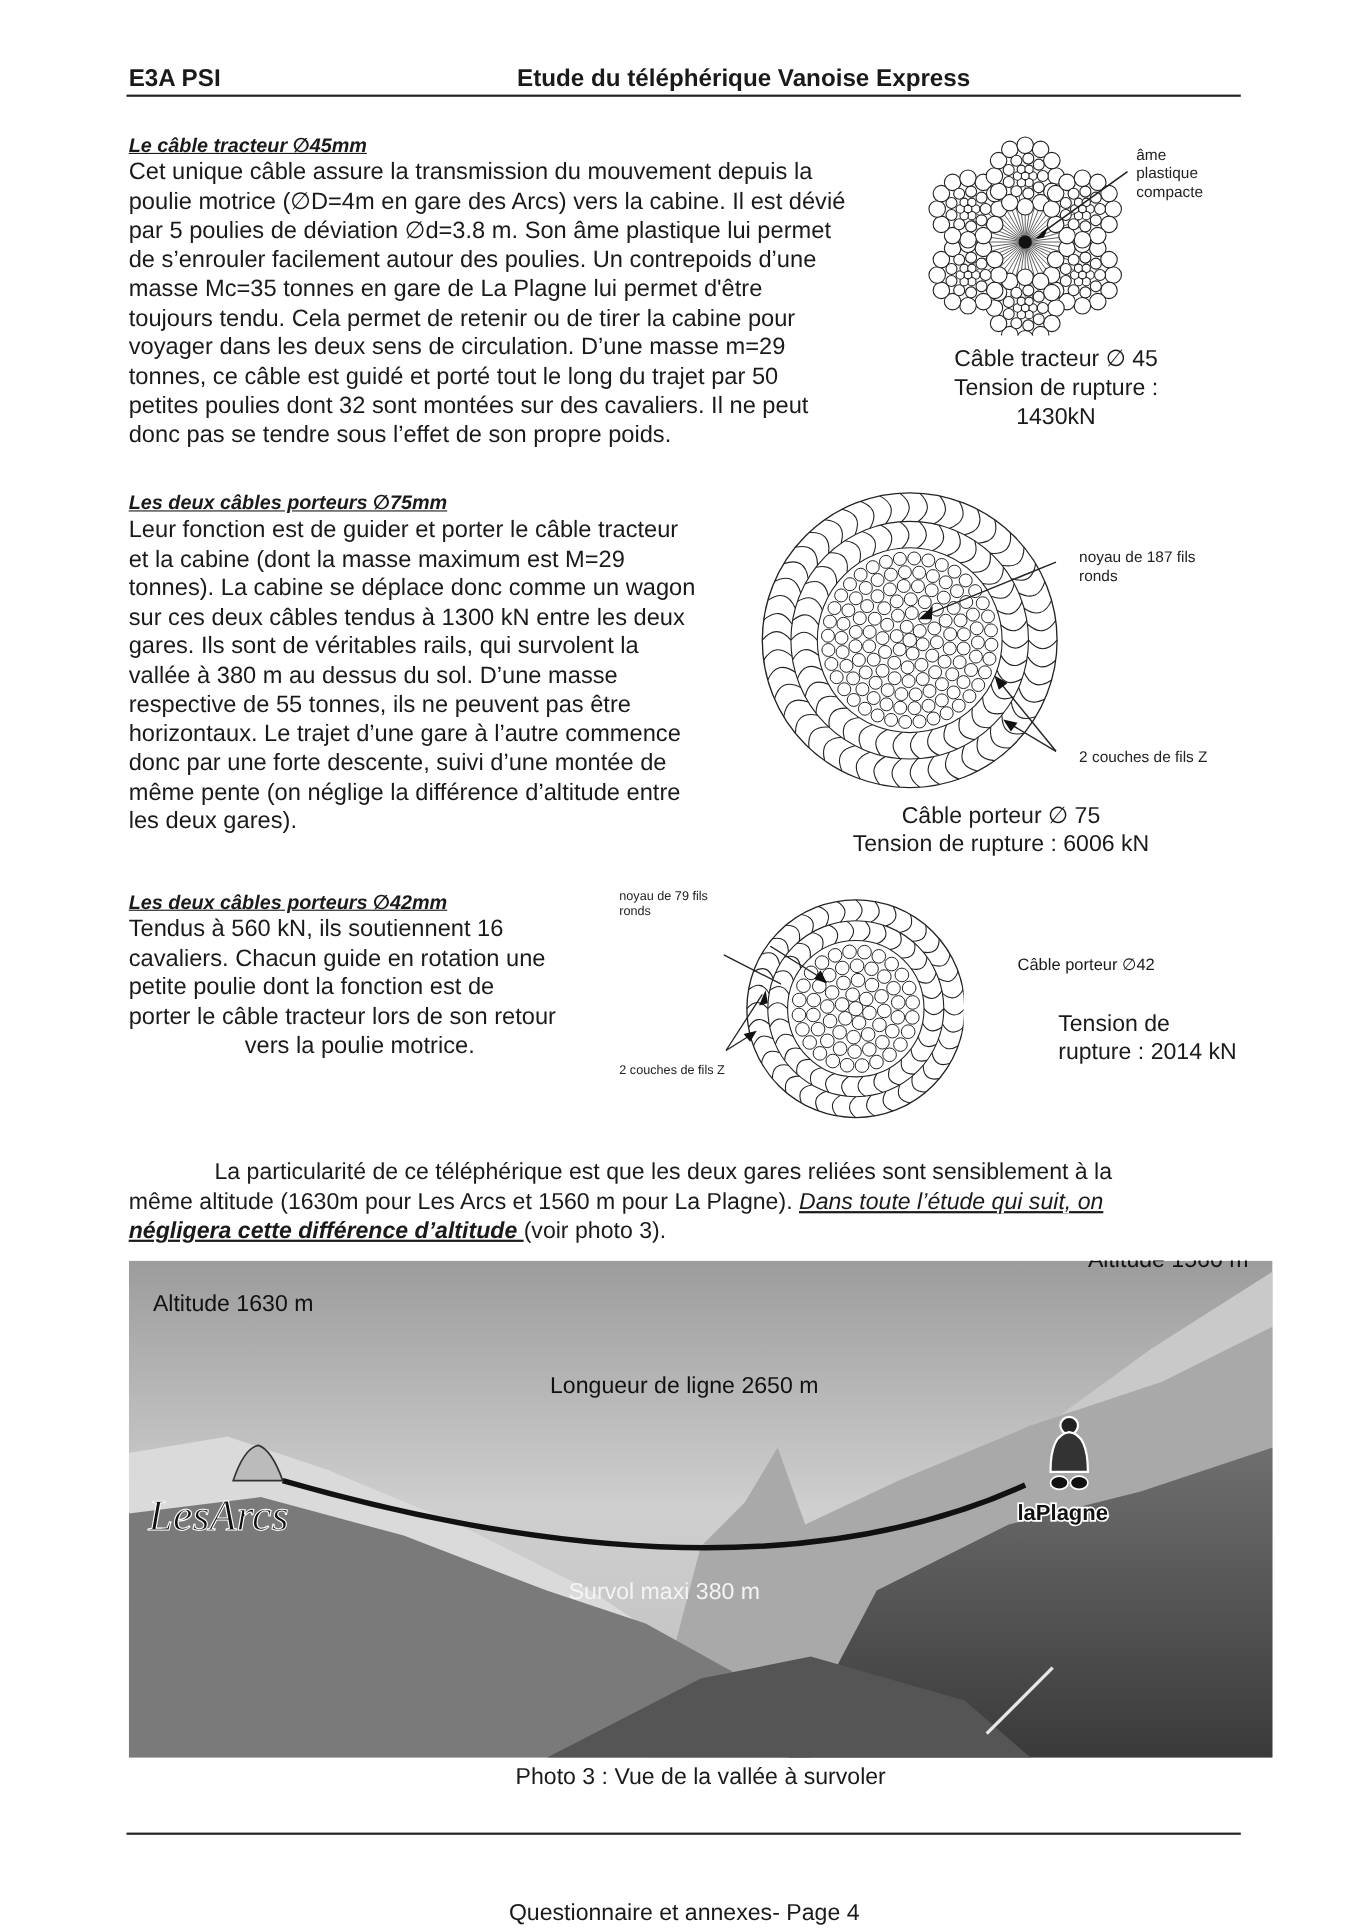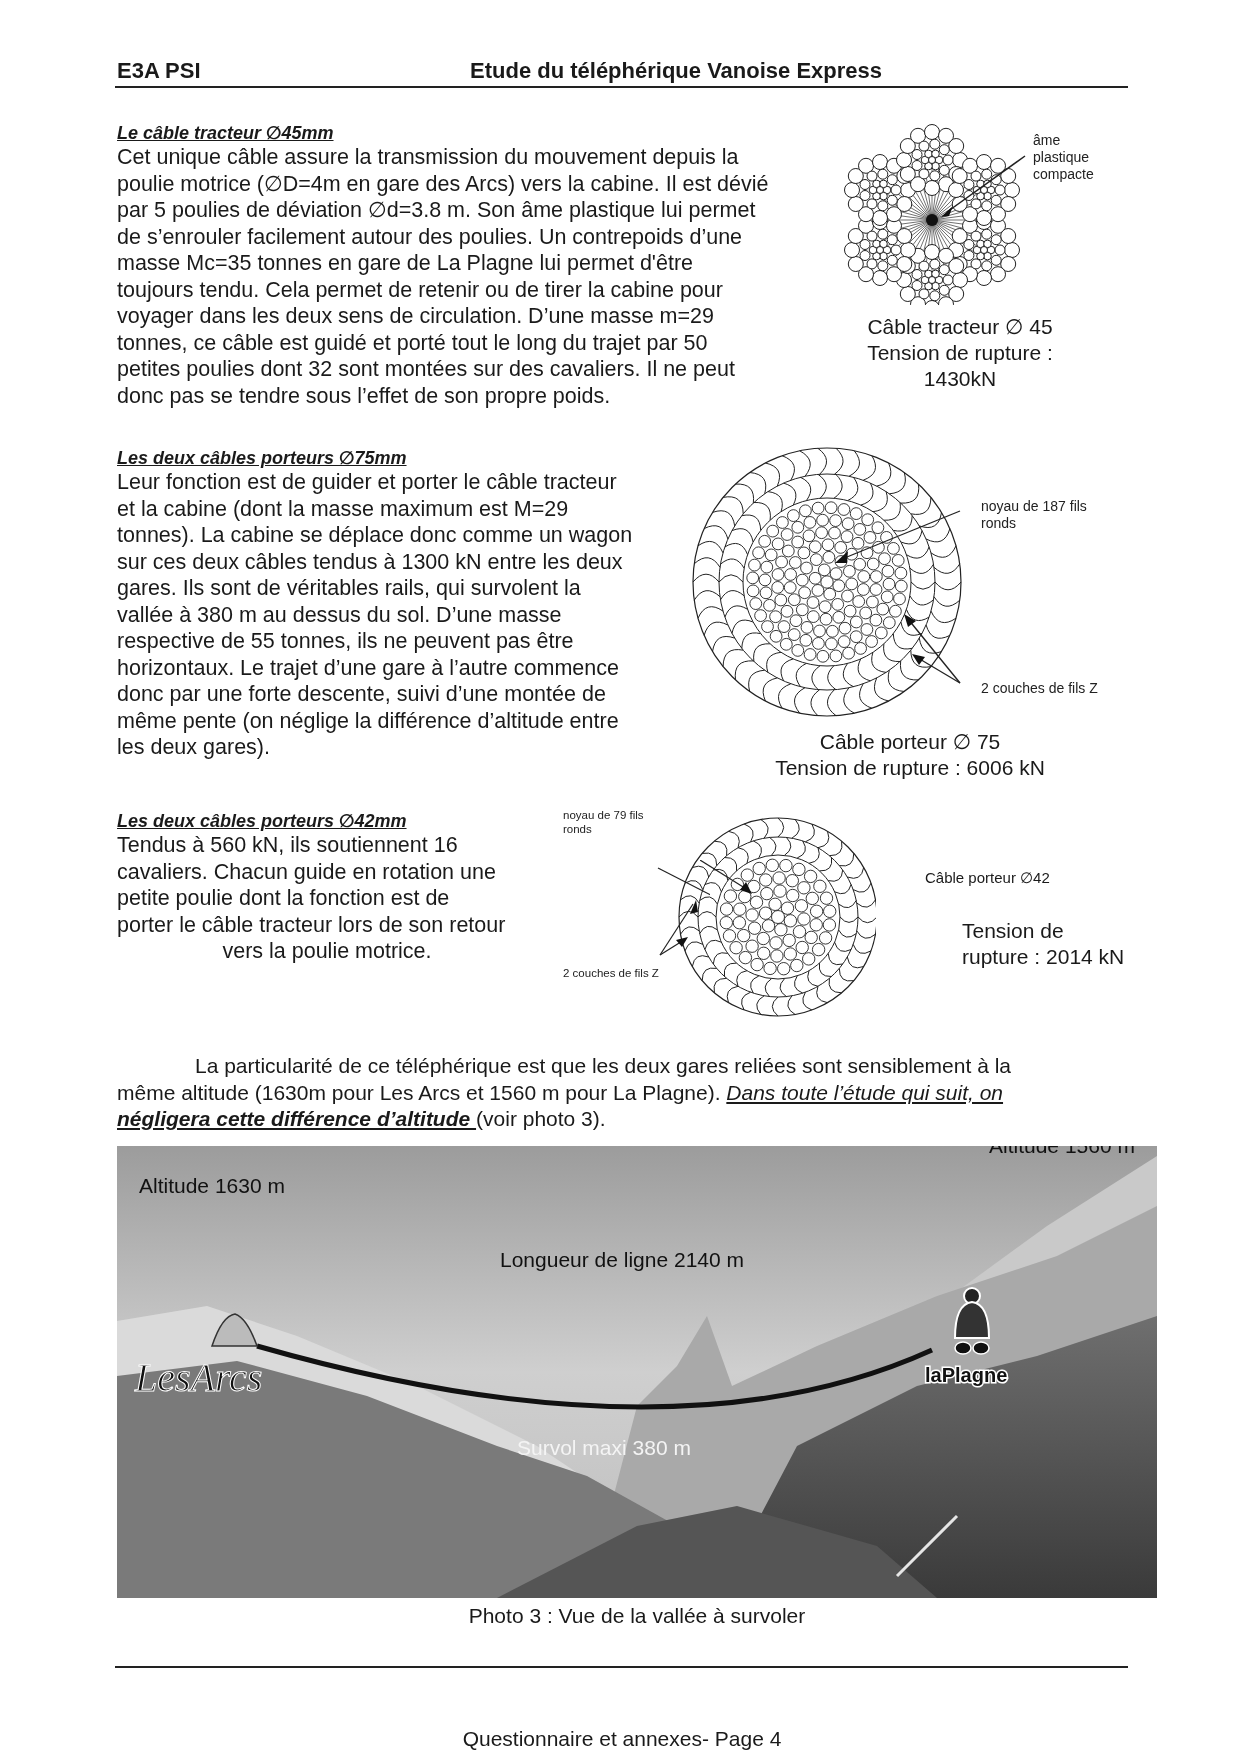--- a/index.html
+++ b/index.html
@@ -739,19 +739,19 @@
     <g>
       <circle cx="855" cy="150" r="8" fill="#222" stroke="#fff" stroke-width="2"></circle>
       <path d="M 838 192 Q 838 158 855 156 Q 872 158 872 192 Z" fill="#333" stroke="#fff" stroke-width="2"></path>
       <ellipse cx="846" cy="202" rx="8" ry="6" fill="#111" stroke="#fff" stroke-width="1.5"></ellipse>
       <ellipse cx="864" cy="202" rx="8" ry="6" fill="#111" stroke="#fff" stroke-width="1.5"></ellipse>
       <text x="808" y="236" font-family="Liberation Sans, sans-serif" font-size="20" font-weight="bold" fill="#111" stroke="#fff" stroke-width="3" paint-order="stroke">laPlagne</text>
     </g>
   </svg>
   <div class="photo-label" style="left:22px; top:28px;">Altitude 1630 m</div>
   <div class="photo-label" style="left:872px; top:-12px;">Altitude 1560 m</div>
-  <div class="photo-label" style="left:383px; top:102px;">Longueur de ligne 2140 m</div>
+  <div class="photo-label" style="left:383px; top:102px;">Longueur de ligne 2650 m</div>
   <div class="photo-label light" style="left:400px; top:290px;">Survol maxi 380 m</div>
 </div>
 <div class="abs caption" style="left:117px; top:1603px; width:1040px;">Photo 3 : Vue de la vallée à survoler</div>
 
 <div class="rule" style="left:115px; top:1666px; width:1013px; height:1.5px;"></div>
 <div class="abs caption" style="left:117px; top:1680px; width:1010px;margin-top:46px;">Questionnaire et annexes- Page 4</div>
 
 </body></html>

